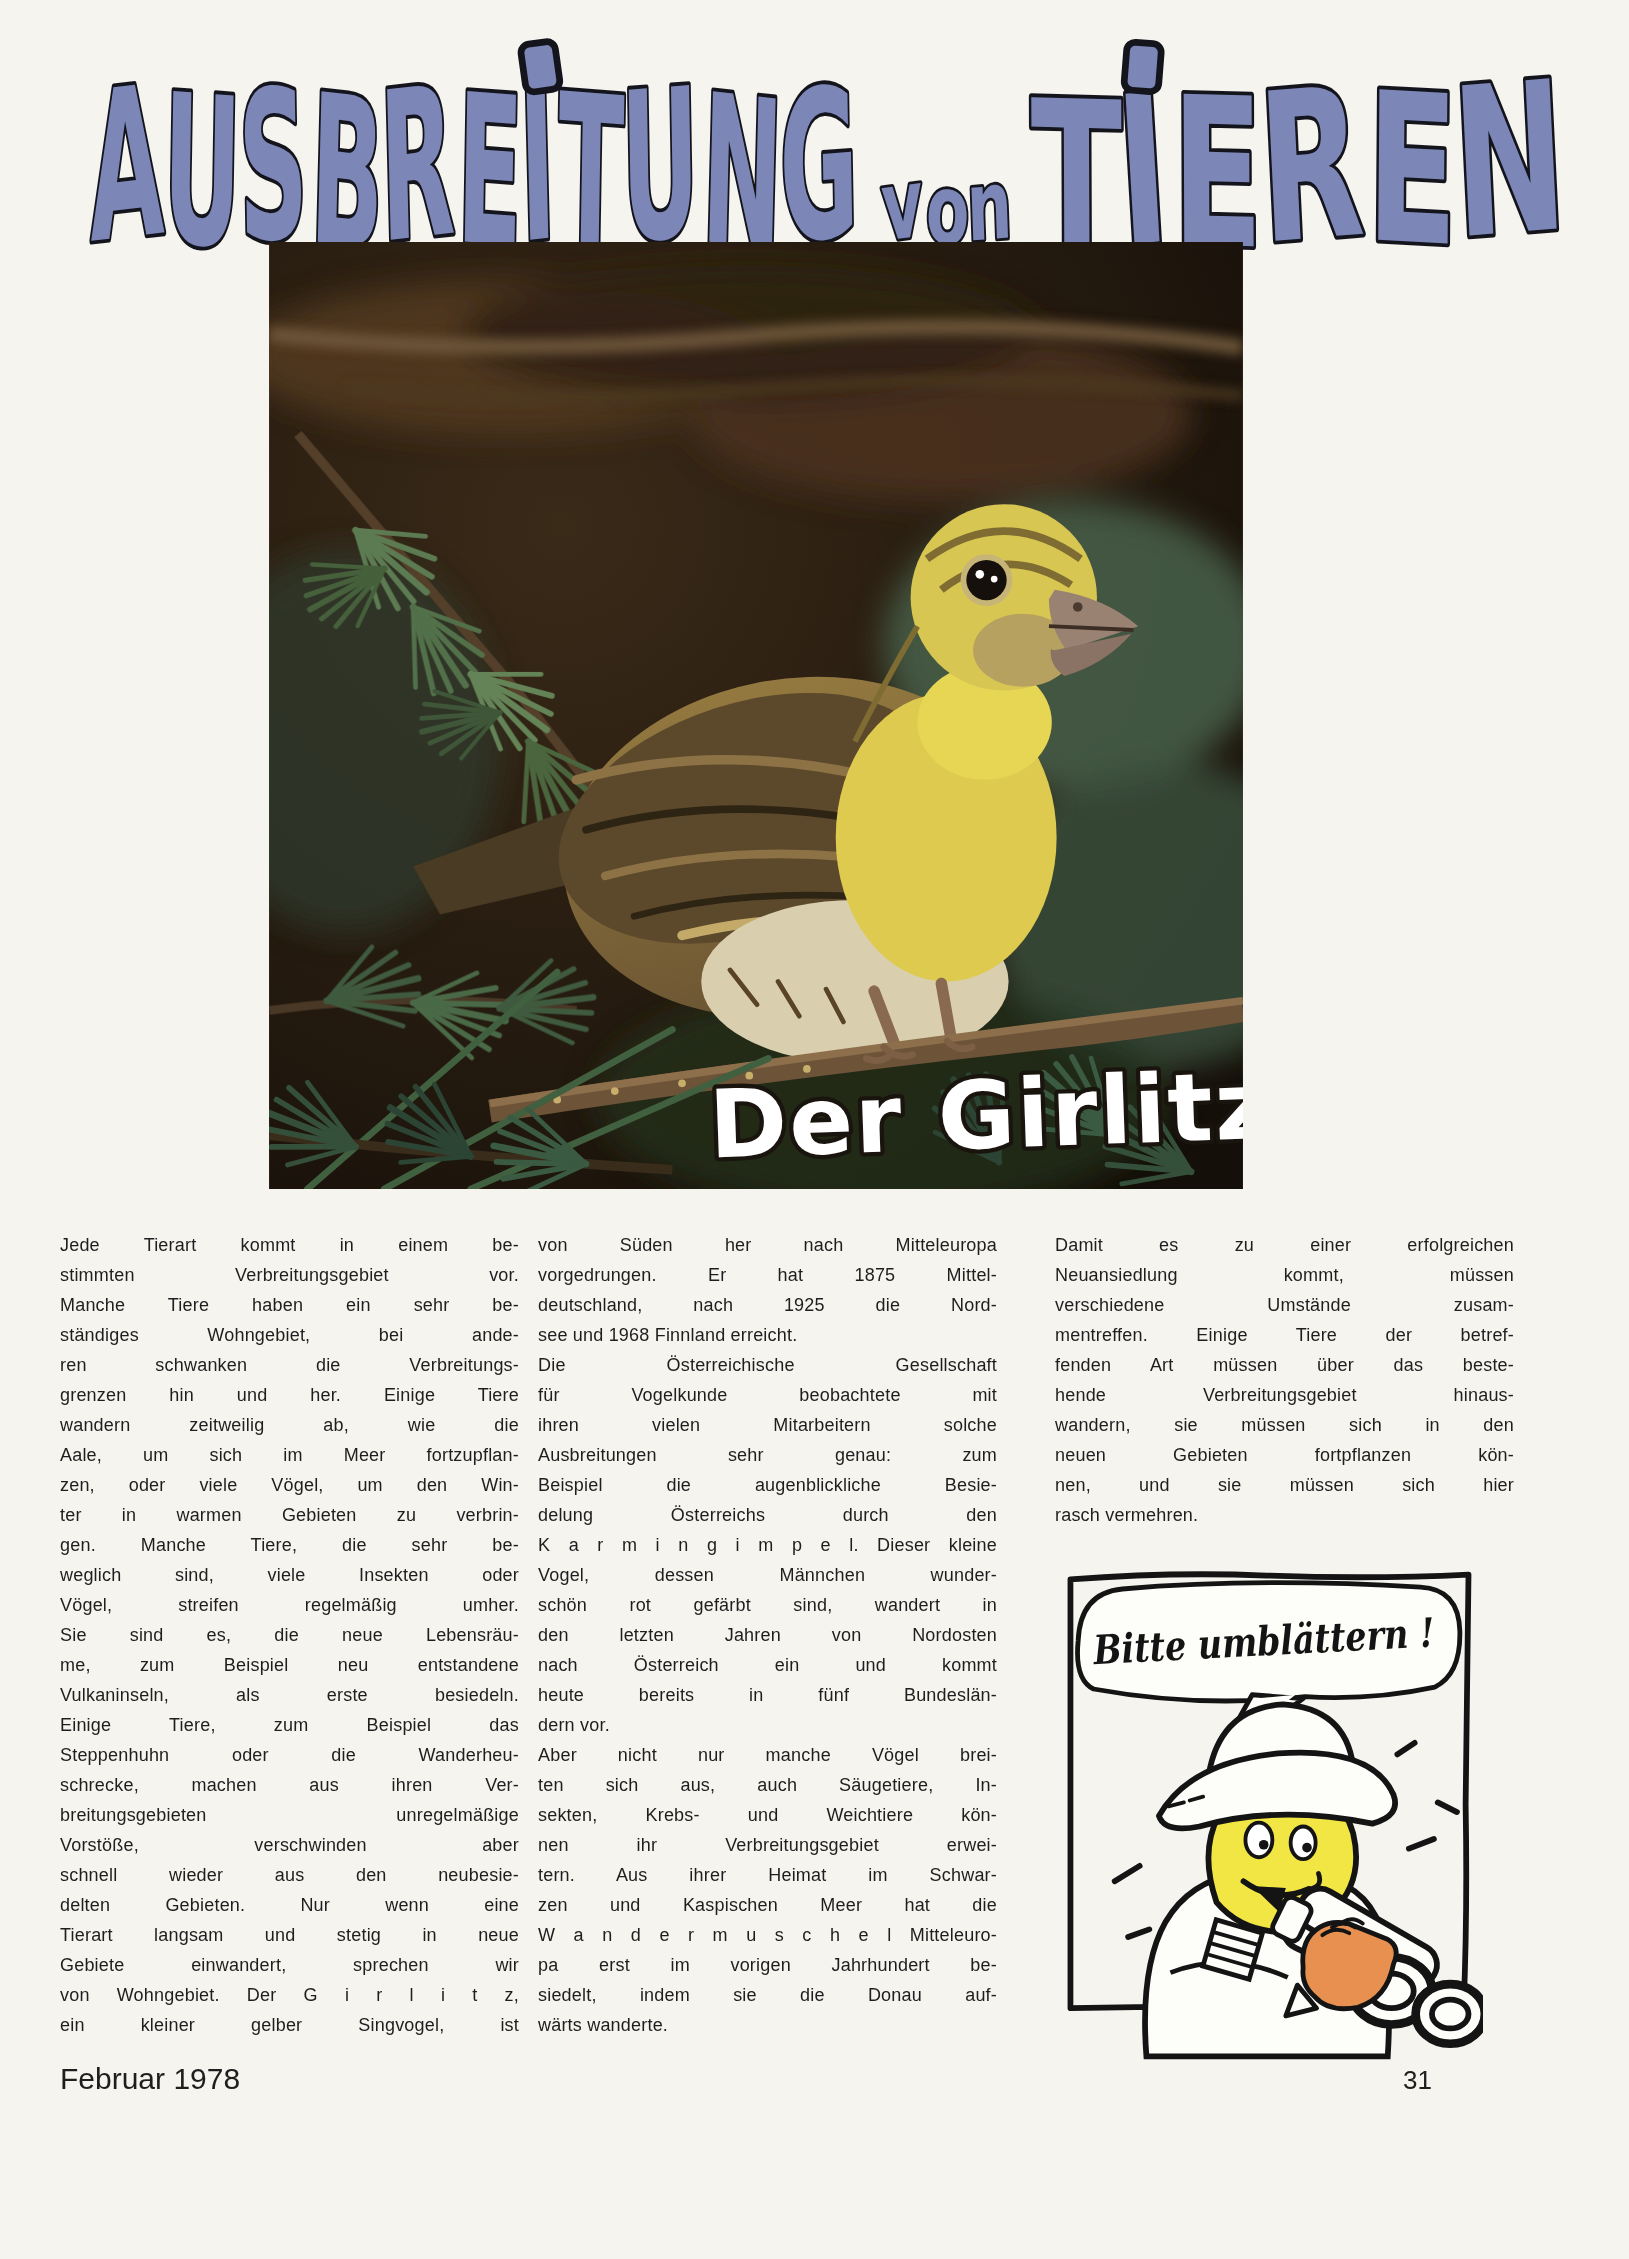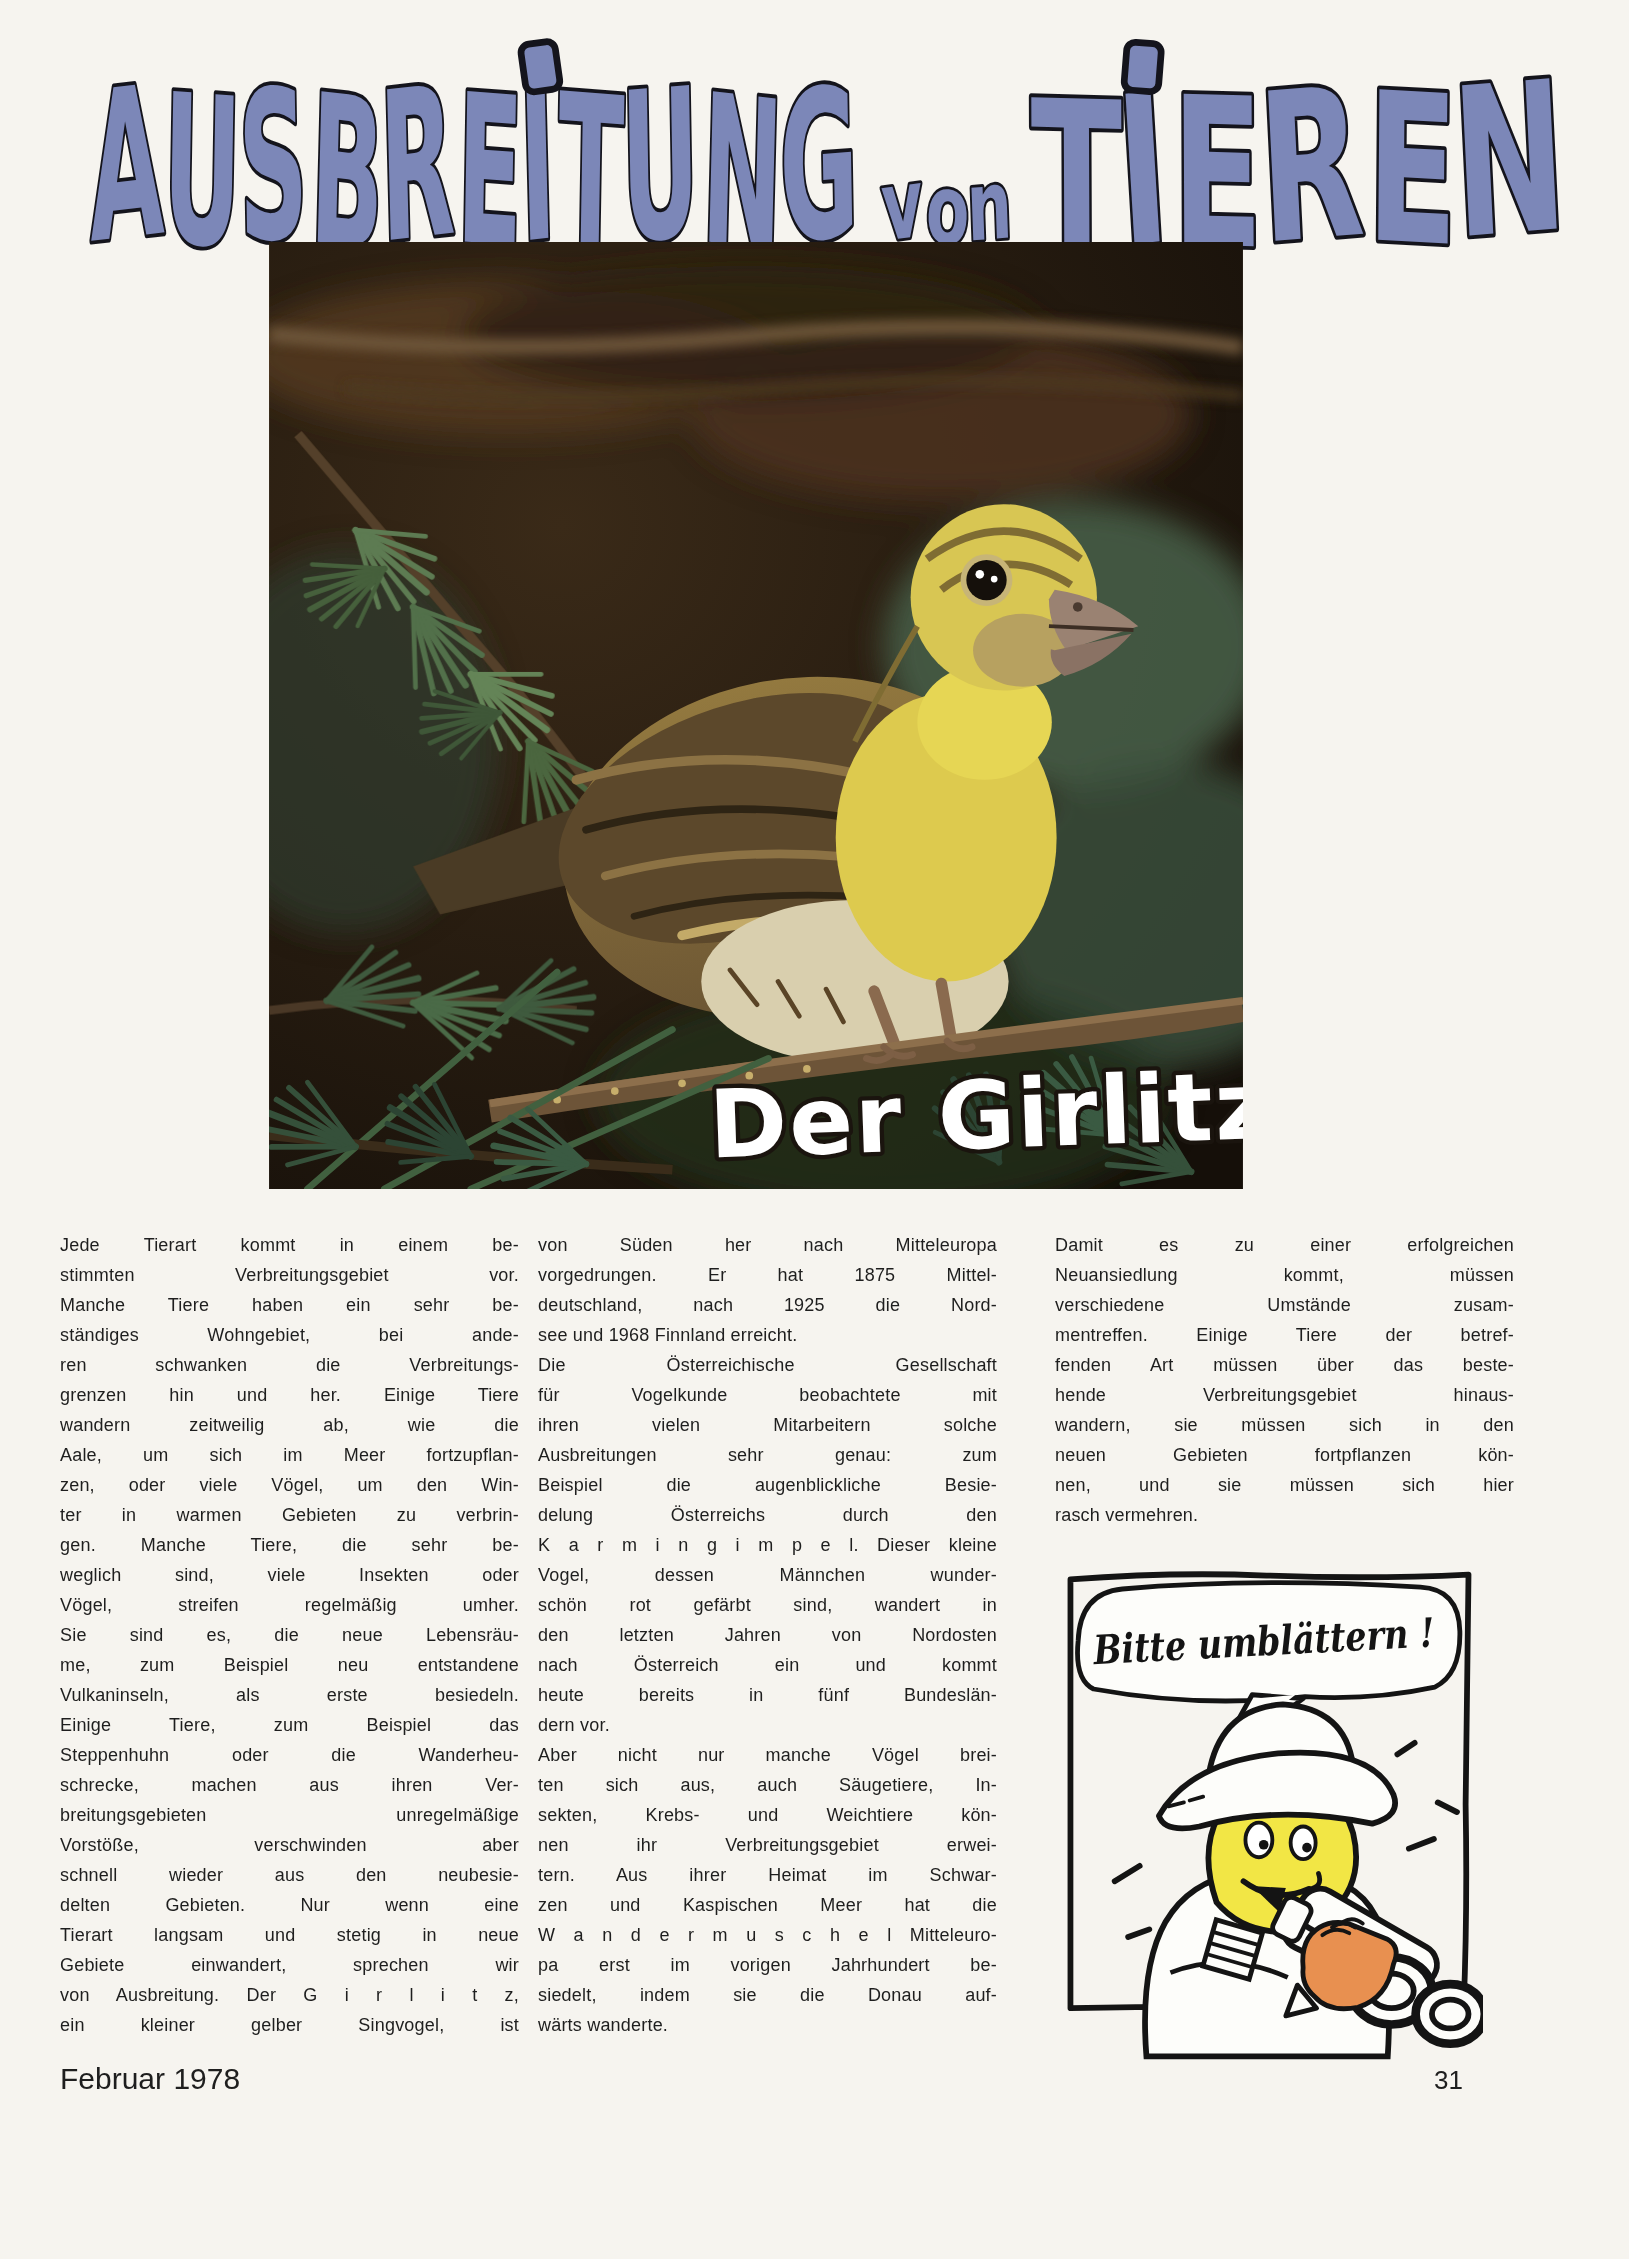--- a/index.html
+++ b/index.html
@@ -14,21 +14,21 @@
   .photo-wrap{position:absolute;left:269px;top:242px;width:974px;height:947px;}
   .column{
     position:absolute;top:1230px;width:459px;
     font-size:18px;line-height:30px;letter-spacing:0.2px;
   }
   #col0{left:60px;} #col1{left:538px;} #col2{left:1055px;}
   .line{text-align:justify;text-align-last:justify;white-space:normal;}
   .line.loose{text-align-last:left;}
   .cartoon-wrap{position:absolute;left:1055px;top:1564px;width:428px;height:524px;}
   .footer-date{position:absolute;left:60px;top:2062px;font-size:30px;}
-  .page-number{position:absolute;left:1403px;top:2065px;width:60px;text-align:right;font-size:26px;}
+  .page-number{position:absolute;left:1403px;top:2065px;width:60px;font-size:26px;}
   svg text{user-select:none;}
 </style>
 </head>
 <body>
 
 <svg class="title-svg" width="1499" height="221" viewBox="0 0 1560 230">
   <g>
     <text x="8" y="212" font-family="DejaVu Sans, sans-serif" font-weight="bold" font-size="215" textLength="800" lengthAdjust="spacingAndGlyphs" rotate="-3 2 -2 3 -3 2 -3 2 -2 3 -2" fill="#7c87b8" stroke="#14141c" stroke-width="8" stroke-linejoin="round" paint-order="stroke">AUSBREITUNG</text>
     <rect x="458" y="6" width="36" height="50" rx="9" transform="rotate(-8 476 31)" fill="#7c87b8" stroke="#14141c" stroke-width="7"></rect>
   </g>
@@ -197,21 +197,21 @@
     <div class="line">Vulkaninseln, als erste besiedeln.</div>
     <div class="line">Einige Tiere, zum Beispiel das</div>
     <div class="line">Steppenhuhn oder die Wanderheu-</div>
     <div class="line">schrecke, machen aus ihren Ver-</div>
     <div class="line">breitungsgebieten unregelmäßige</div>
     <div class="line">Vorstöße, verschwinden aber</div>
     <div class="line">schnell wieder aus den neubesie-</div>
     <div class="line">delten Gebieten. Nur wenn eine</div>
     <div class="line">Tierart langsam und stetig in neue</div>
     <div class="line">Gebiete einwandert, sprechen wir</div>
-    <div class="line">von Ausbreitung. Der G i r l i t z,</div>
+    <div class="line">von Wohngebiet. Der G i r l i t z,</div>
     <div class="line">ein kleiner gelber Singvogel, ist</div>
   </div>
 <div class="column" id="col1">
     <div class="line">von Süden her nach Mitteleuropa</div>
     <div class="line">vorgedrungen. Er hat 1875 Mittel-</div>
     <div class="line">deutschland, nach 1925 die Nord-</div>
     <div class="line loose">see und 1968 Finnland erreicht.</div>
     <div class="line">Die Österreichische Gesellschaft</div>
     <div class="line">für Vogelkunde beobachtete mit</div>
     <div class="line">ihren vielen Mitarbeitern solche</div>

